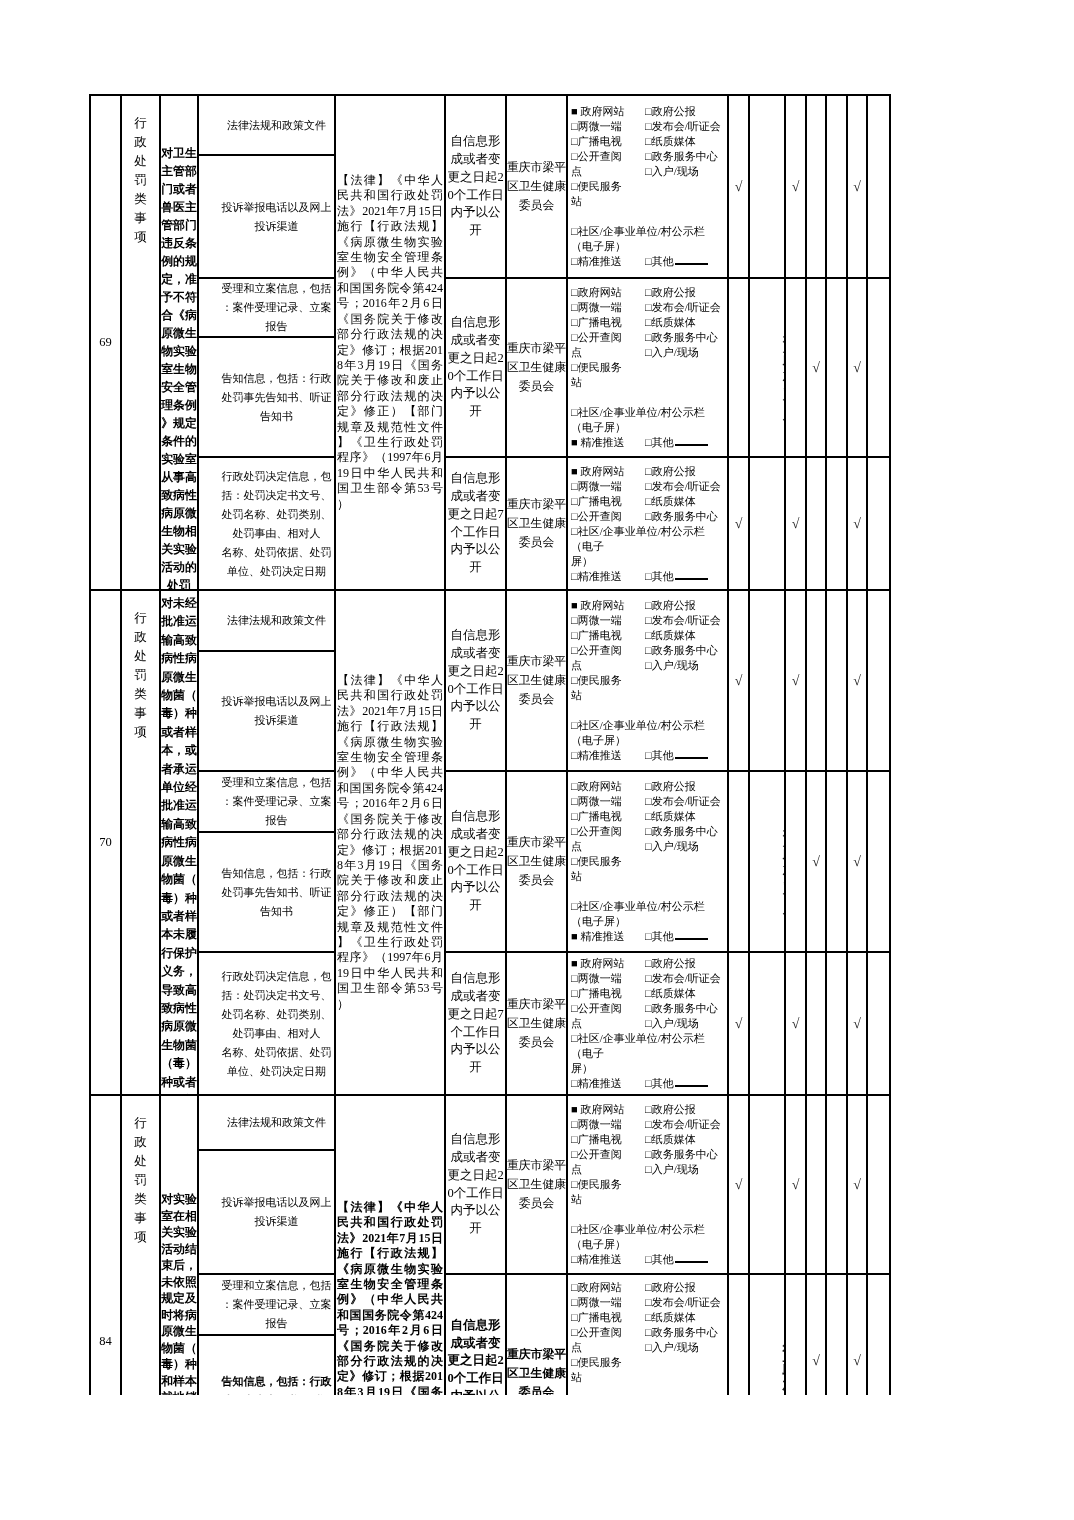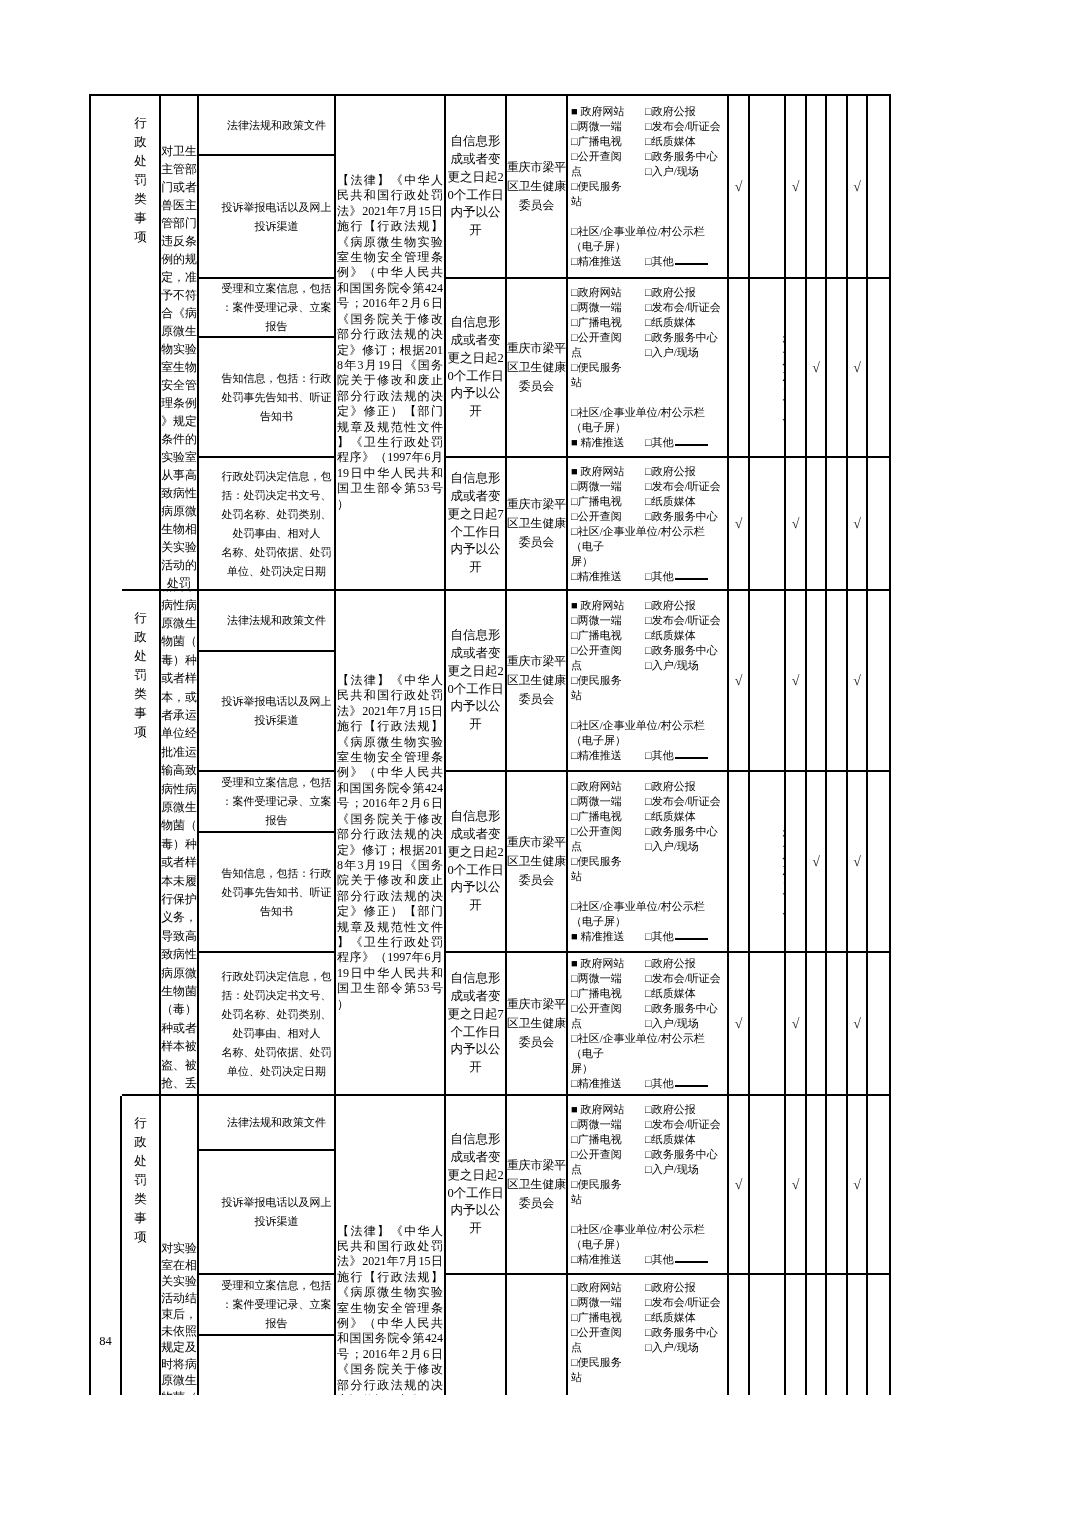--- a/index.html
+++ b/index.html
@@ -9,21 +9,21 @@
 
   #tbl { position:absolute; left:89px; top:94px; width:802px;
     border:2px solid #000; display:grid;
     grid-template-columns:31px 39px 38px 137px 110px 61px 61px 161px 21px 36px 21px 20px 21px 20px 21px;
     grid-template-rows:60px 123px 59px 120px 133px 61px 120px 61px 120px 143px 55px 124px 61px 120px 132px; }
 
   .c { border-right:2px solid #000; border-bottom:2px solid #000;
     display:flex; align-items:center; justify-content:center; text-align:center;
     overflow:hidden; min-width:0; min-height:0; }
   .c.lastcol { border-right:none; }
-  .top { align-items:center; }
+  .top { align-items:flex-start;font-weight:bold; }
 
   .num { font-size:12.5px; }
   .cat .in { width:14px; font-size:12.5px; line-height:19px; word-break:break-all; line-break:anywhere; }
   .cat { align-items:flex-start; padding-top:18px; }
   .desc .in { width:37px; font-size:11.9px; line-height:18.4px; word-break:break-all; line-break:anywhere; }
   .sub .in { width:158px; font-size:11px; line-height:19px; white-space:pre-line; word-break:break-all; line-break:anywhere;padding-left:20px; }
   .legal .in { width:106px; font-size:12px; line-height:15.4px; text-align:justify; word-break:break-all; line-break:anywhere; }
   .time .in { width:57px; font-size:12.5px; line-height:17.7px; word-break:break-all; line-break:anywhere; }
   .agency .in { width:59px; font-size:11.8px; line-height:19px; word-break:break-all; line-break:anywhere; }
 
@@ -37,20 +37,23 @@
   .mark { font-size:14px; color:#222; }
   .vmark .in { width:13px; font-size:17px; line-height:18px; word-break:break-all; line-break:anywhere; color:#222;margin-left:44px; }
 
   #cutmask { position:absolute; left:0; top:1395px; width:1074px; height:125px; background:#ffffff; z-index:5; }
 </style>
 </head>
 <body>
 
 <div id="page">
   <div id="tbl">
+      <div class="c num" style="grid-area: 1 / 1 / 6 / 2;">
+        <div class="in">69</div>
+      </div>
       <div class="c cat" style="grid-area: 1 / 2 / 6 / 3;">
         <div class="in">行政处罚类事项</div>
       </div>
       <div class="c desc top" style="grid-area: 1 / 3 / 6 / 4; padding-top: 48px;">
         <div class="in" style="line-height: 18px;">对卫生主管部门或者兽医主管部门违反条例的规定，准予不符合《病原微生物实验室生物安全管理条例》规定条件的实验室从事高致病性病原微生物相关实验活动的处罚</div>
       </div>
       <div class="c sub" style="grid-area: 1 / 4 / 2 / 5;">
         <div class="in">法律法规和政策文件</div>
       </div>
       <div class="c sub" style="grid-area: 2 / 4 / 3 / 5;">
@@ -215,20 +218,23 @@
           <span class="uline"></span>
         </div>
       </div>
       <div class="c mark" style="grid-area: 5 / 9 / 6 / 10;">√</div>
       <div class="c mark" style="grid-area: 5 / 10 / 6 / 11;"></div>
       <div class="c mark" style="grid-area: 5 / 11 / 6 / 12;">√</div>
       <div class="c mark" style="grid-area: 5 / 12 / 6 / 13;"></div>
       <div class="c mark" style="grid-area: 5 / 13 / 6 / 14;"></div>
       <div class="c mark" style="grid-area: 5 / 14 / 6 / 15;">√</div>
       <div class="c mark lastcol" style="grid-area: 5 / 15 / 6 / 16;"></div>
+      <div class="c num" style="grid-area: 6 / 1 / 11 / 2;">
+        <div class="in">70</div>
+      </div>
       <div class="c cat" style="grid-area: 6 / 2 / 11 / 3;">
         <div class="in">行政处罚类事项</div>
       </div>
       <div class="c desc top" style="grid-area: 6 / 3 / 11 / 4; padding-top: 3px;">
         <div class="in">对未经批准运输高致病性病原微生物菌（毒）种或者样本，或者承运单位经批准运输高致病性病原微生物菌（毒）种或者样本未履行保护义务，导致高致病性病原微生物菌（毒）种或者样本被盗、被抢、丢失、泄漏的处罚</div>
       </div>
       <div class="c sub" style="grid-area: 6 / 4 / 7 / 5;">
         <div class="in">法律法规和政策文件</div>
       </div>
       <div class="c sub" style="grid-area: 7 / 4 / 8 / 5;">

